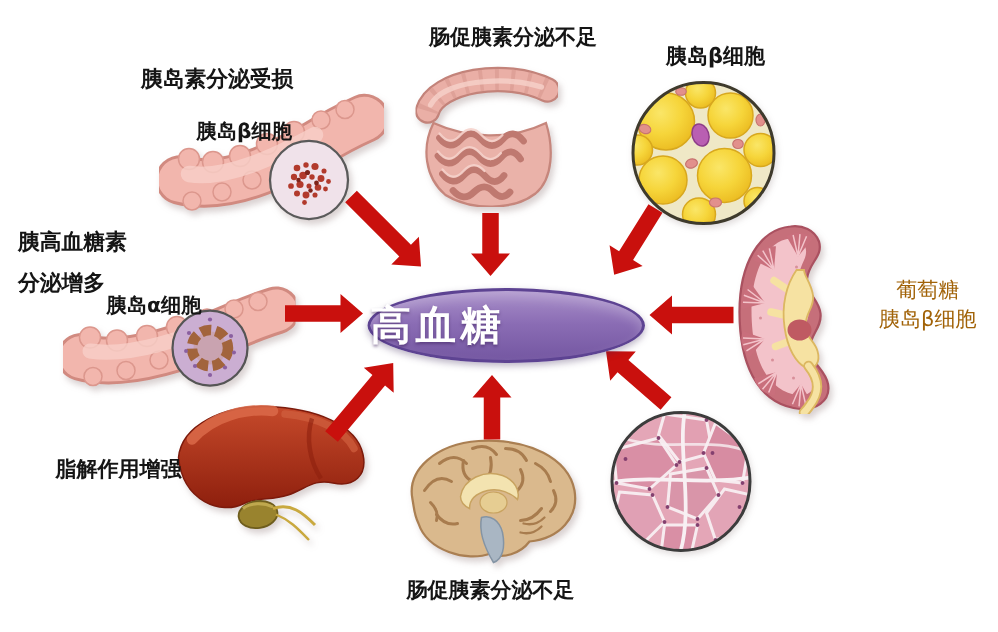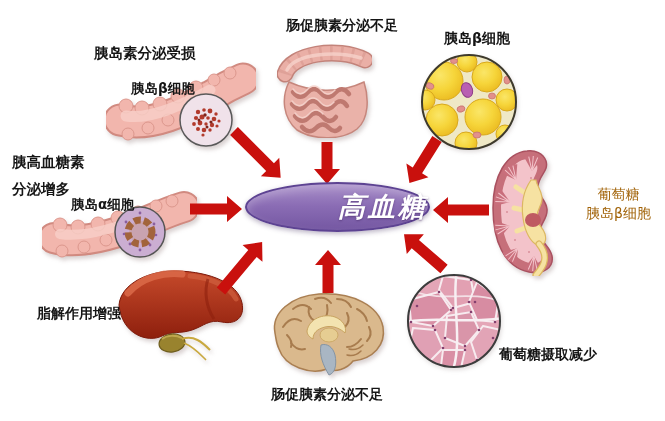--- a/index.html
+++ b/index.html
@@ -9,27 +9,26 @@
   }
   .lbl{
     position:absolute;color:#151515;font-weight:700;font-size:14px;
     white-space:nowrap;line-height:1.2;
   }
   .lbl.small{font-size:13.5px;text-align:center;}
   .organ{position:absolute;filter:drop-shadow(2px 3px 2px rgba(120,90,90,.28));}
   .organ.flat{filter:drop-shadow(1px 2px 2px rgba(100,80,80,.2));}
   #arrow-layer{position:absolute;left:0;top:0;pointer-events:none;}
   .center-node{
-    position:absolute;left:245px;top:182px;width:185px;height:50px;
+    position:absolute;left:245px;top:192px;width:185px;height:50px;
     border-radius:50%;
     background:linear-gradient(180deg,#a98fc9 0%,#8a6cb4 48%,#7457a2 100%);
     border:2px solid #5d4392;box-sizing:border-box;
-    display:flex;align-items:center;justify-content:flex-end;
+    display:flex;align-items:center;justify-content:flex-start;
     box-shadow:0 2px 5px rgba(60,40,90,.35), inset 0 4px 8px rgba(255,255,255,.22);
-    font-style:italic;
   }
   .center-node span{
     color:#ffffff;font-weight:700;font-size:27px;letter-spacing:3px;
     text-shadow:0 1px 2px rgba(60,30,90,.5);
   }
   .kidney-lbl{position:absolute;left:576px;top:185px;width:85px;text-align:center;
     color:#a16207;font-weight:400;font-size:14px;line-height:19px;}
   .two-line{position:absolute;left:12px;top:150px;color:#151515;font-weight:700;
     font-size:14.5px;line-height:27px;font-family:Liberation Mono, monospace;}
 </style>
@@ -350,15 +349,14 @@
 
   <div class="kidney-lbl">
     <div>葡萄糖</div>
     <div>胰岛β细胞</div>
   </div>
 
   <div class="lbl" style="left:37px;top:305px">脂解作用增强</div>
 
   <div class="lbl" style="left:271px;top:386px">肠促胰素分泌不足</div>
 
-  <div class="lbl" style="left:499px;top:346px">葡萄糖摄取减少</div>
 
 </div>
 
 </body></html>

